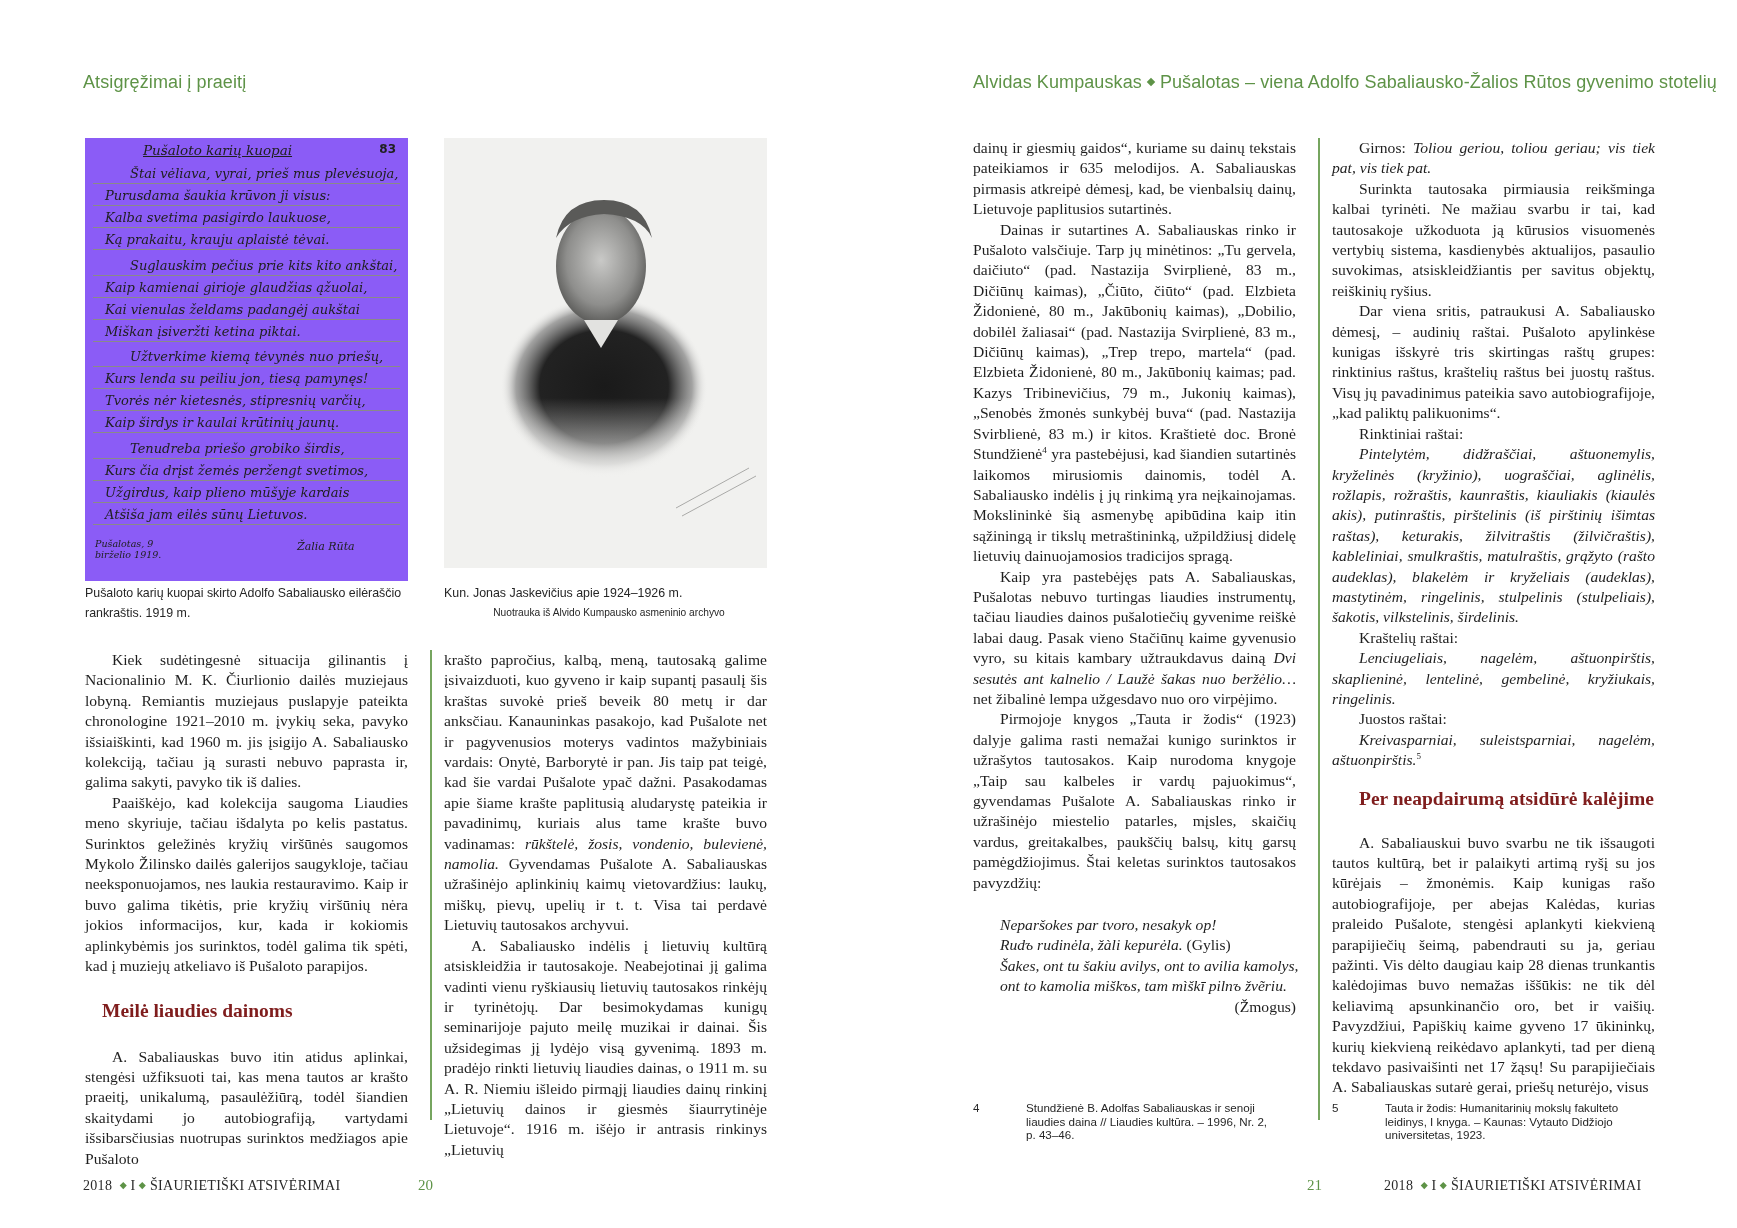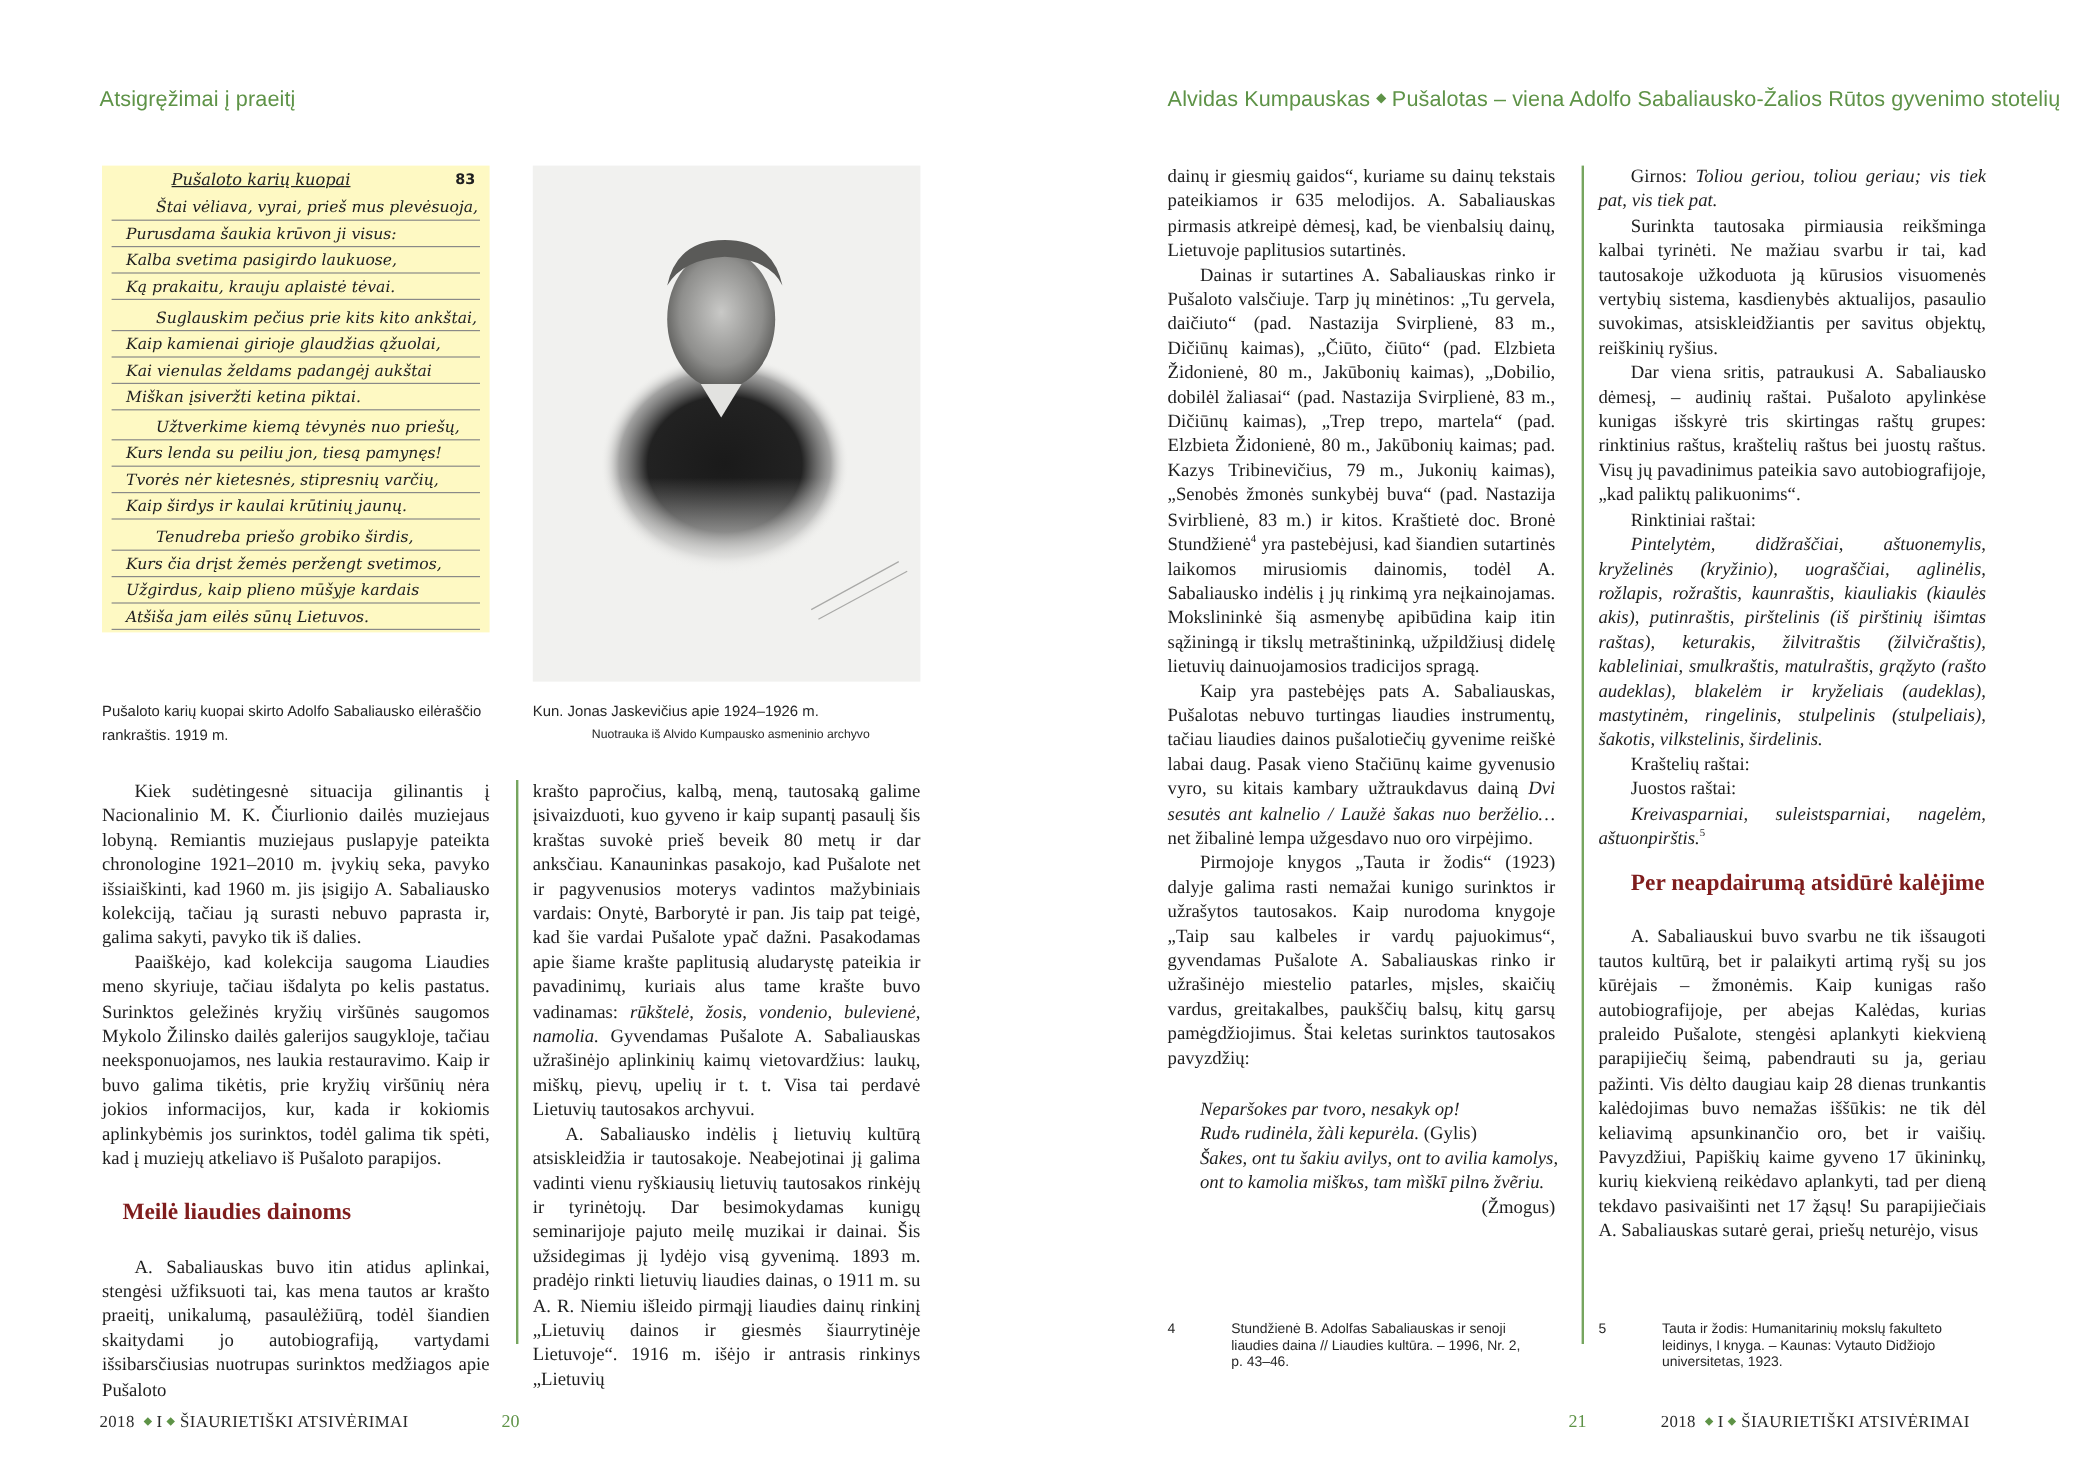--- a/index.html
+++ b/index.html
@@ -22,21 +22,21 @@
 
   .col { position: absolute; font-size: 15.6px; line-height: 20.4px; text-align: justify; hyphens: manual; }
   .col p { text-indent: 27px; }
   .col p.noindent { text-indent: 0; }
   .col .it { font-style: italic; }
   .col sup { font-size: 9px; line-height: 0; vertical-align: super; }
 
   .col-divider { position: absolute; width: 2px; background: #76a55f; }
 
   .figure { position: absolute; overflow: hidden; }
-  .manuscript { left: 85px; top: 138px; width: 323px; height: 389px; background: #fef9c3; }
+  .manuscript { left: 85px; top: 138px; width: 323px; height: 443px; background: #8b5cf6; }
   .portrait { left: 444px; top: 138px; width: 323px; height: 430px; background: #f1f1ef; }
 
   .caption {
     position: absolute; font-family: "Liberation Sans", "DejaVu Sans", sans-serif;
     font-size: 12.4px; line-height: 20px; color: #262626;
   }
   .caption .small { font-size: 10.2px; text-align: center; }
 
   .section-heading {
     font-size: 19.5px; line-height: 24px; color: #7f1d1d; text-indent: 0 !important;
@@ -194,20 +194,21 @@
 
     <div class="col-divider" style="left:449px;top:138px;height:982px;"></div>
 
     <div class="col" style="left:463px;top:138px;width:323px;">
       <p><span>Girnos: </span><span class="it">Toliou geriou, toliou geriau; vis tiek pat, vis tiek pat.</span></p>
       <p>Surinkta tautosaka pirmiausia reikšminga kalbai tyrinėti. Ne mažiau svarbu ir tai, kad tautosakoje užkoduota ją kūrusios visuomenės vertybių sistema, kasdienybės aktualijos, pasaulio suvokimas, atsiskleidžiantis per savitus objektų, reiškinių ryšius.</p>
       <p>Dar viena sritis, patraukusi A. Sabaliausko dėmesį, – audinių raštai. Pušaloto apylinkėse kunigas išskyrė tris skirtingas raštų grupes: rinktinius raštus, kraštelių raštus bei juostų raštus. Visų jų pavadinimus pateikia savo autobiografijoje, „kad paliktų palikuonims“.</p>
       <p>Rinktiniai raštai:</p>
       <p class="it">Pintelytėm, didžraščiai, aštuonemylis, kryželinės (kryžinio), uograščiai, aglinėlis, rožlapis, rožraštis, kaunraštis, kiauliakis (kiaulės akis), putinraštis, pirštelinis (iš pirštinių išimtas raštas), keturakis, žilvitraštis (žilvičraštis), kableliniai, smulkraštis, matulraštis, grąžyto (rašto audeklas), blakelėm ir kryželiais (audeklas), mastytinėm, ringelinis, stulpelinis (stulpeliais), šakotis, vilkstelinis, širdelinis.</p>
       <p>Kraštelių raštai:</p>
+      <p class="it">Lenciugeliais, nagelėm, aštuonpirštis, skaplieninė, lentelinė, gembelinė, kryžiukais, ringelinis.</p>
       <p>Juostos raštai:</p>
       <p><span class="it">Kreivasparniai, suleistsparniai, nagelėm, aštuonpirštis.</span><sup>5</sup></p>
       <h2 class="section-heading" style="margin:16px 0 22px 27px;">Per neapdairumą atsidūrė kalėjime</h2>
       <p>A. Sabaliauskui buvo svarbu ne tik išsaugoti tautos kultūrą, bet ir palaikyti artimą ryšį su jos kūrėjais – žmonėmis. Kaip kunigas rašo autobiografijoje, per abejas Kalėdas, kurias praleido Pušalote, stengėsi aplankyti kiekvieną parapijiečių šeimą, pabendrauti su ja, geriau pažinti. Vis dėlto daugiau kaip 28 dienas trunkantis kalėdojimas buvo nemažas iššūkis: ne tik dėl keliavimą apsunkinančio oro, bet ir vaišių. Pavyzdžiui, Papiškių kaime gyveno 17 ūkininkų, kurių kiekvieną reikėdavo aplankyti, tad per dieną tekdavo pasivaišinti net 17 žąsų! Su parapijiečiais A. Sabaliauskas sutarė gerai, priešų neturėjo, visus</p>
     </div>
 
     <div class="footnote" style="left:104px;top:1101px;width:323px;height:30px;">
       <span class="num">4</span>
       <span class="txt">Stundžienė B. Adolfas Sabaliauskas ir senoji liaudies daina // Liaudies kultūra. – 1996, Nr. 2, p. 43–46.</span>
     </div>

